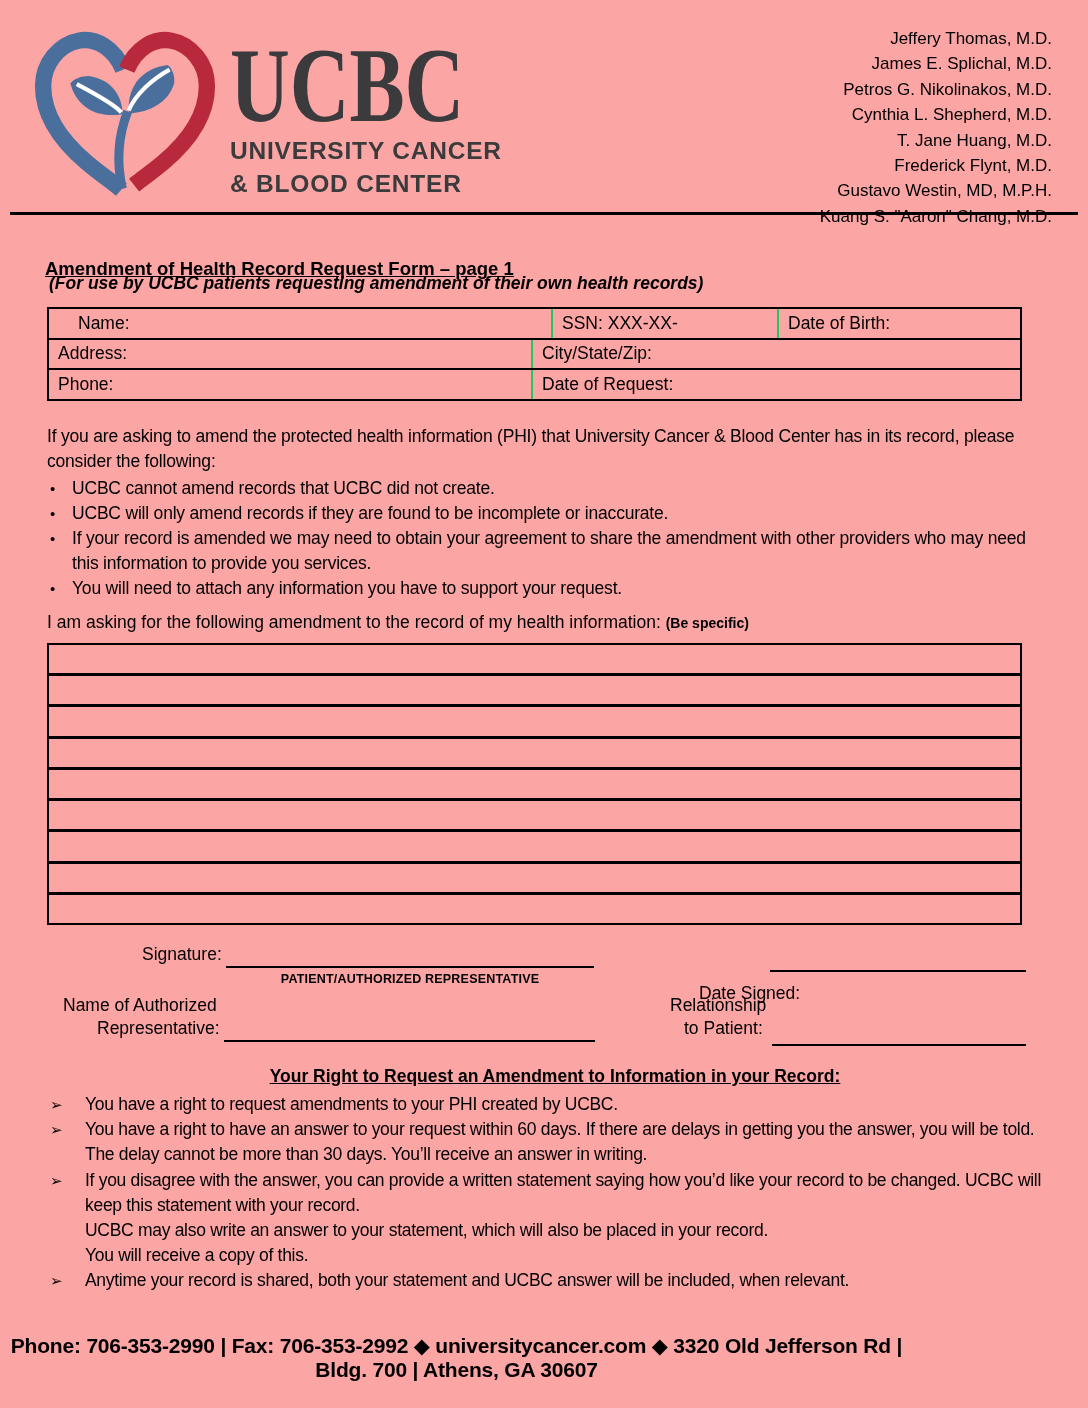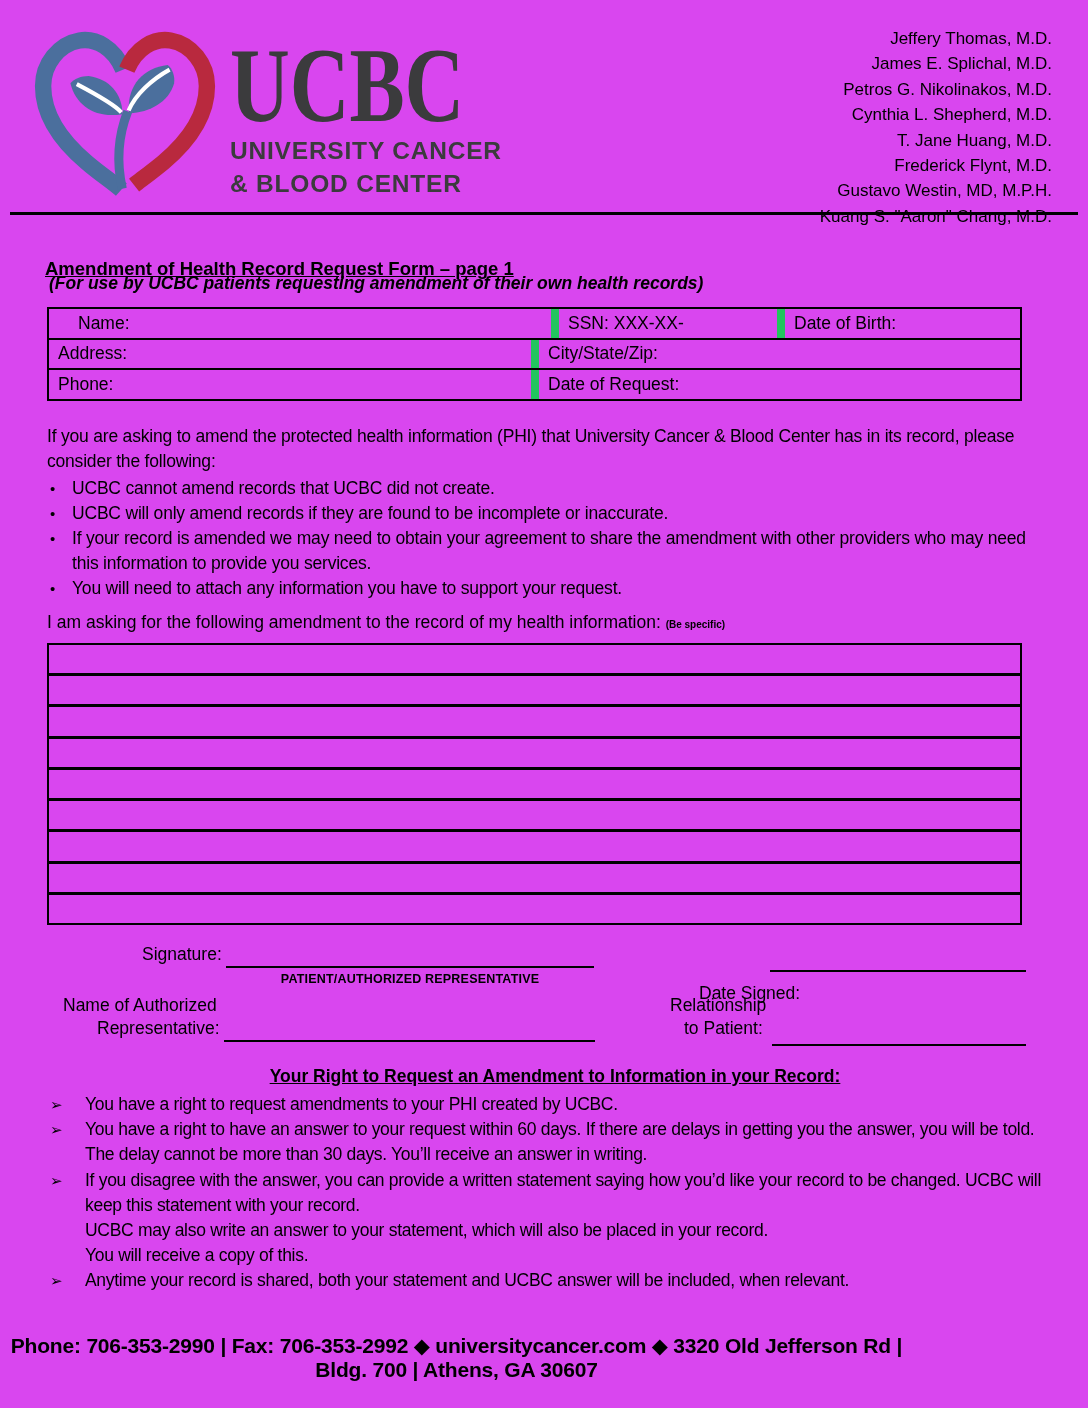--- a/index.html
+++ b/index.html
@@ -1,17 +1,17 @@
 <!DOCTYPE html>
 <html><head>
 <meta charset="utf-8">
 <style>
   html,body{margin:0;padding:0;background:#e8e8e8;}
   .page{
-    position:relative;width:1088px;height:1408px;margin:0 auto;background:#d946ef;
+    position:relative;width:1088px;height:1408px;margin:0 auto;background:#fca5a5;
     color:#000;font-family:"Liberation Sans","DejaVu Sans",sans-serif;font-size:17.5px;
     overflow:hidden;
   }
   
   .logo-wrap{position:absolute;left:34px;top:26px;width:450px;height:180px;}
   .logo-svg{position:absolute;left:0;top:2px;width:182px;height:176px;}
   .wordmark{position:absolute;left:196px;top:8px;}
   .wm-abbr{
     font-family:"Liberation Serif","DejaVu Serif",serif;font-weight:bold;
     font-size:106px;line-height:104px;letter-spacing:0px;
@@ -25,28 +25,28 @@
   
   .title{position:absolute;left:45px;top:242px;font-size:18.5px;font-weight:bold;text-decoration:underline;margin-top:16px;}
   .subtitle{position:absolute;left:49px;top:273px;font-size:17.5px;font-style:italic;font-weight:600;}
   
   .info-table{position:absolute;left:47px;top:307px;width:975px;border:2px solid #000;box-sizing:border-box;}
   .trow{display:grid;height:28.5px;align-items:center;}
   .trow.r1{grid-template-columns:482px 226px 1fr;padding-left:20px;}
   .trow.r2,.trow.r3{grid-template-columns:482px 1fr;}
   .trow.bt{border-top:2px solid #000;}
   .cell{height:100%;display:flex;align-items:center;padding-left:9px;box-sizing:border-box;}
-  .cell.bl{border-left:8px solid #22c55e;}
+  .cell.bl{border-left:2px solid #22c55e;}
   
   .intro{position:absolute;left:47px;top:424px;width:980px;line-height:25px;letter-spacing:-0.2px;margin:0;}
   .bullet-list{position:absolute;left:50px;top:476px;width:990px;margin:0;padding:0;list-style:none;}
   .bullet-list li{display:flex;line-height:25px;letter-spacing:-0.2px;}
   .bullet-list .marker{width:22px;flex:0 0 22px;font-size:15px;}
   .prompt{position:absolute;left:47px;top:612px;white-space:nowrap;}
-  .prompt .note{font-size:10px;font-weight:bold;}
+  .prompt .note{font-size:14px;font-weight:bold;}
   
   .write-box{position:absolute;left:47px;top:643px;width:975px;height:282px;border:2px solid #000;
     box-sizing:border-box;display:flex;flex-direction:column;}
   .wline{flex:1;border-bottom:3px solid #000;}
   .wline:last-child{border-bottom:none;}
   
   .abs{position:absolute;}
   .uline{border-bottom:2px solid #000;height:22px;}
   .sig-caption{position:absolute;left:226px;top:972px;width:368px;text-align:center;
     font-size:12.5px;font-weight:bold;letter-spacing:0.2px;}

